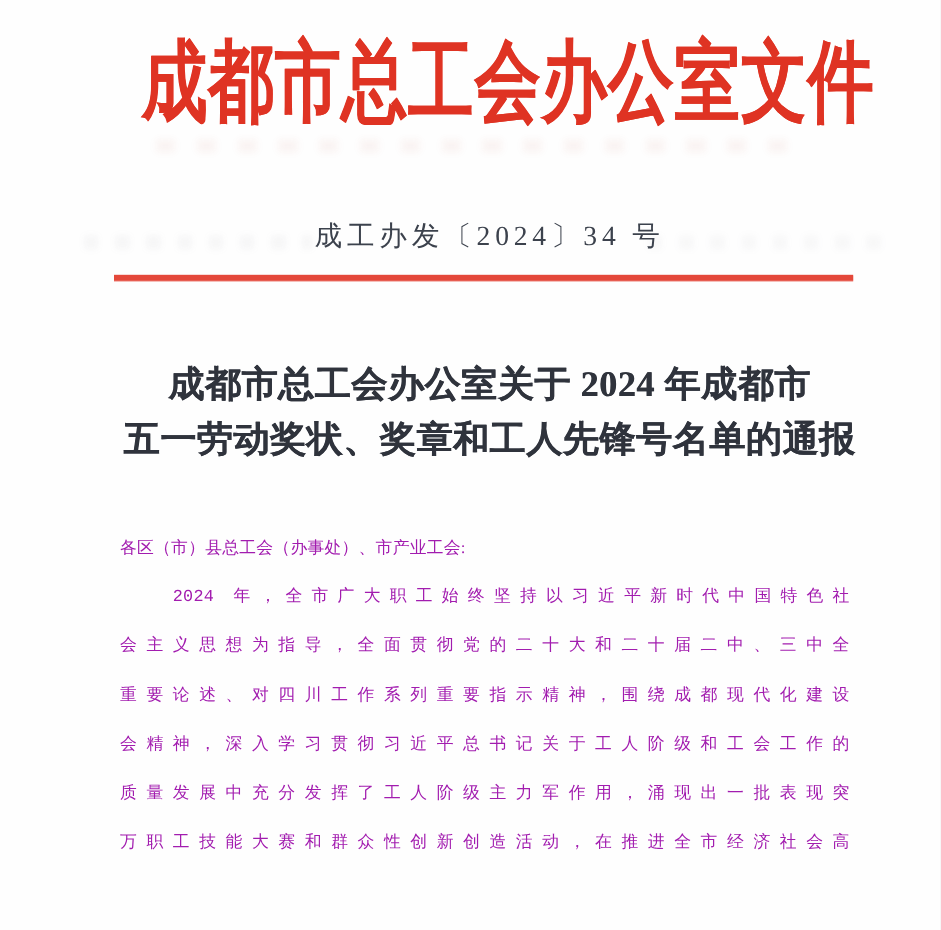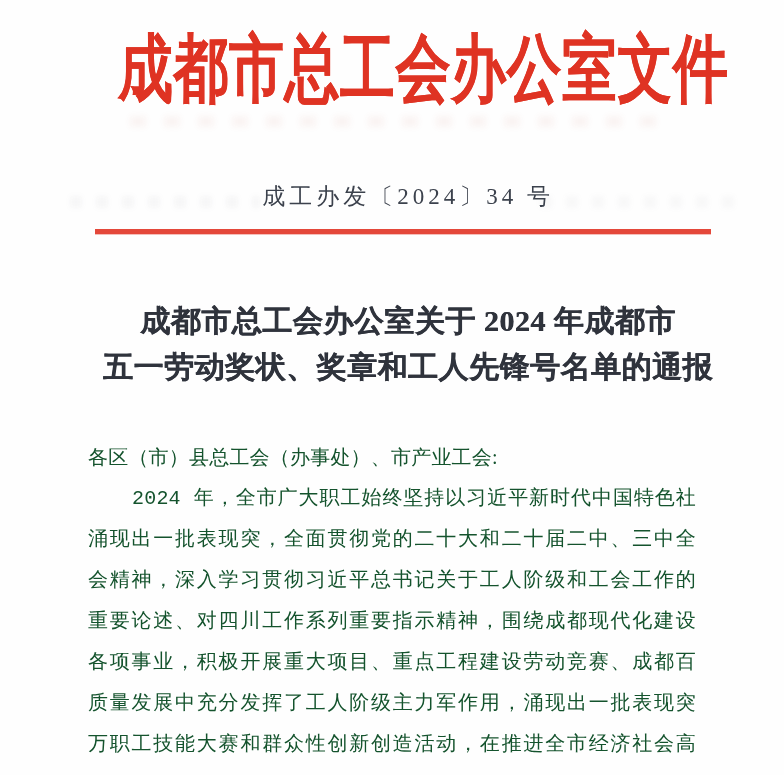--- a/index.html
+++ b/index.html
@@ -95,25 +95,25 @@
     font-size: 30px;
     line-height: 46px;
     letter-spacing: 0.5px;
     white-space: nowrap;
     text-shadow: 0.4px 0 0 #2f333c;
   }
 
   .body-text {
     position: absolute;
     top: 437px;
-    left: 88px;
+    left: 100px;
     width: 608px;
-    font-size: 20px;
+    font-size: 14px;
     line-height: 41px;
-    color: #14532d;
+    color: #a21caf;
     letter-spacing: 0.2px;
   }
   .body-line {
     height: 41px;
     white-space: nowrap;
     overflow: visible;
   }
   .body-line.justified {
     white-space: normal;
     text-align: justify;
@@ -141,21 +141,20 @@
   <div class="red-rule"></div>
 
   <div class="doc-title">
     <div>成都市总工会办公室关于 2024 年成都市</div>
     <div>五一劳动奖状、奖章和工人先锋号名单的通报</div>
   </div>
 
   <div class="body-text">
     <div class="body-line">各区（市）县总工会（办事处）、市产业工会:</div>
     <div class="body-line justified indent-first">2024 年，全市广大职工始终坚持以习近平新时代中国特色社</div>
-    <div class="body-line justified">涌现出一批表现突，全面贯彻党的二十大和二十届二中、三中全</div>
+    <div class="body-line justified">会主义思想为指导，全面贯彻党的二十大和二十届二中、三中全</div>
+    <div class="body-line justified">重要论述、对四川工作系列重要指示精神，围绕成都现代化建设</div>
     <div class="body-line justified">会精神，深入学习贯彻习近平总书记关于工人阶级和工会工作的</div>
-    <div class="body-line justified">重要论述、对四川工作系列重要指示精神，围绕成都现代化建设</div>
-    <div class="body-line justified">各项事业，积极开展重大项目、重点工程建设劳动竞赛、成都百</div>
     <div class="body-line justified">质量发展中充分发挥了工人阶级主力军作用，涌现出一批表现突</div>
     <div class="body-line justified">万职工技能大赛和群众性创新创造活动，在推进全市经济社会高</div>
   </div>
 
 </div>
 
 </body></html>

